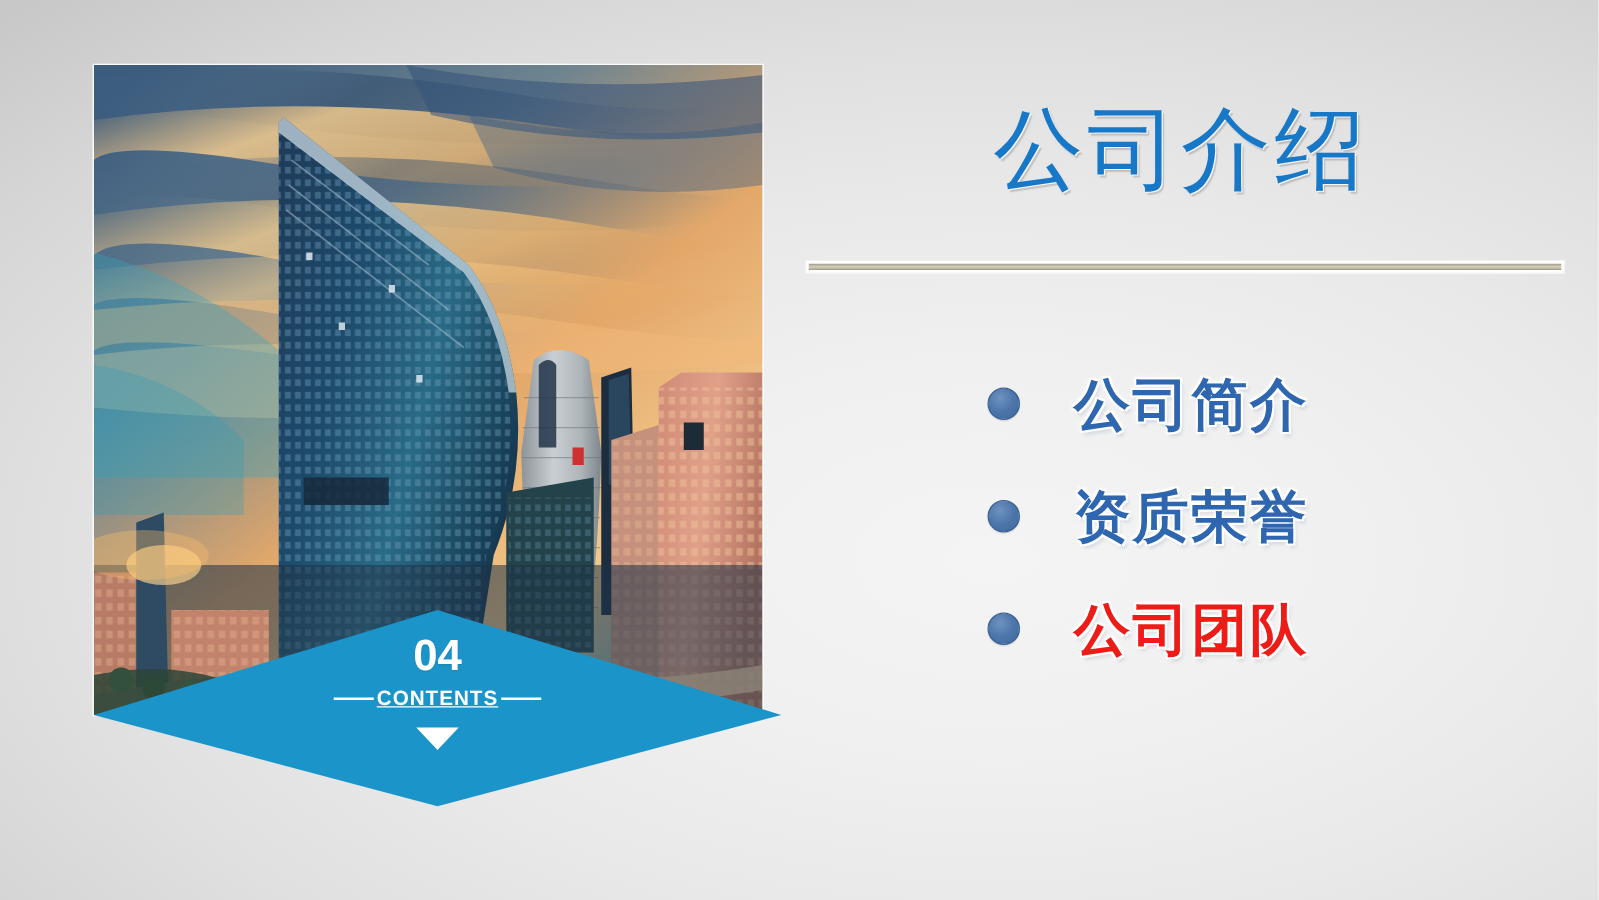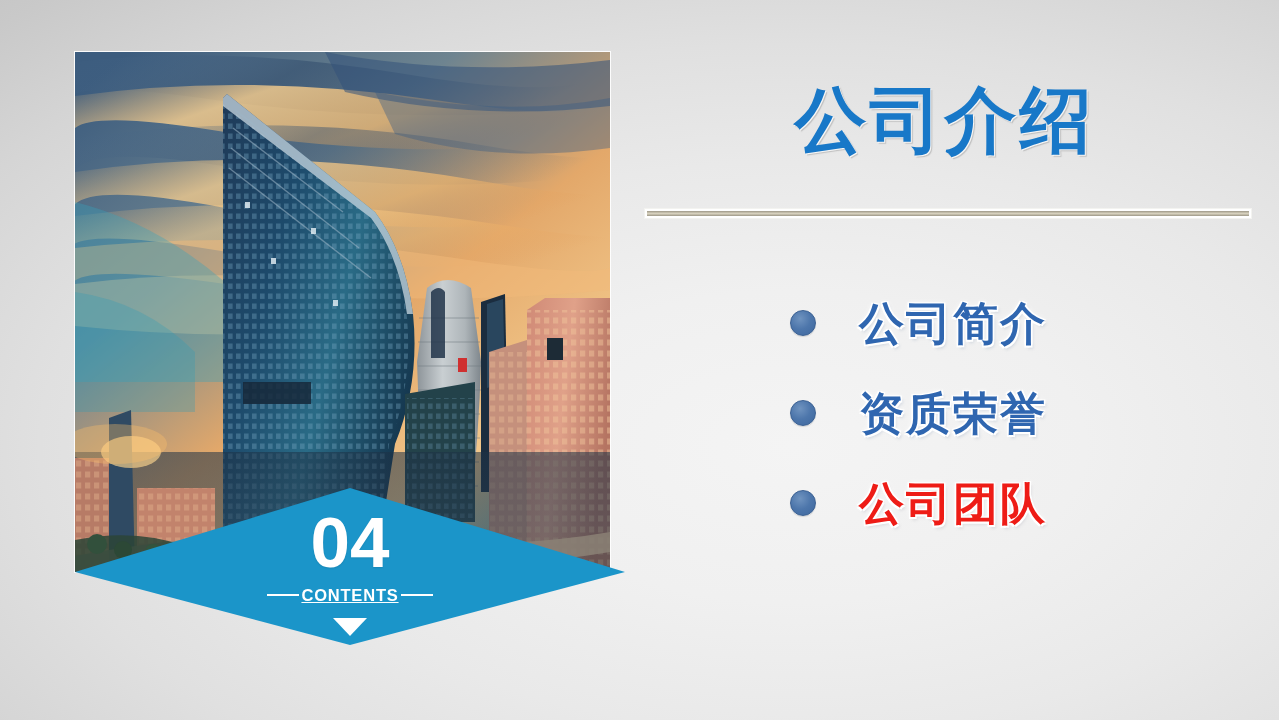--- a/index.html
+++ b/index.html
@@ -56,21 +56,21 @@
     top: 488px;
     width: 550px;
     height: 160px;
     display: flex;
     flex-direction: column;
     align-items: center;
     justify-content: flex-start;
     color: #ffffff;
   }
   .d-number {
-    font-size: 71px;
+    font-size: 35px;
     font-weight: bold;
     letter-spacing: 0px;
     line-height: 1;
     margin-top: 19px;
     text-shadow: 0 1px 2px rgba(0,0,0,0.10);
   }
   .d-contents-row {
     display: flex;
     align-items: center;
     margin-top: 9px;
@@ -104,21 +104,21 @@
     width: 639px;
     height: 720px;
   }
   .title {
     position: absolute;
     left: 0;
     right: 30px;
     top: 84px;
     text-align: center;
     font-size: 72px;
-    font-weight: bold;
+    font-weight: normal;
     color: #1878c8;
     letter-spacing: 3px;
     line-height: 1;
     text-shadow:
       1px 1px 0 rgba(255,255,255,0.85),
       2px 2px 1px rgba(120,120,120,0.35);
   }
 
   .divider {
     position: absolute;

